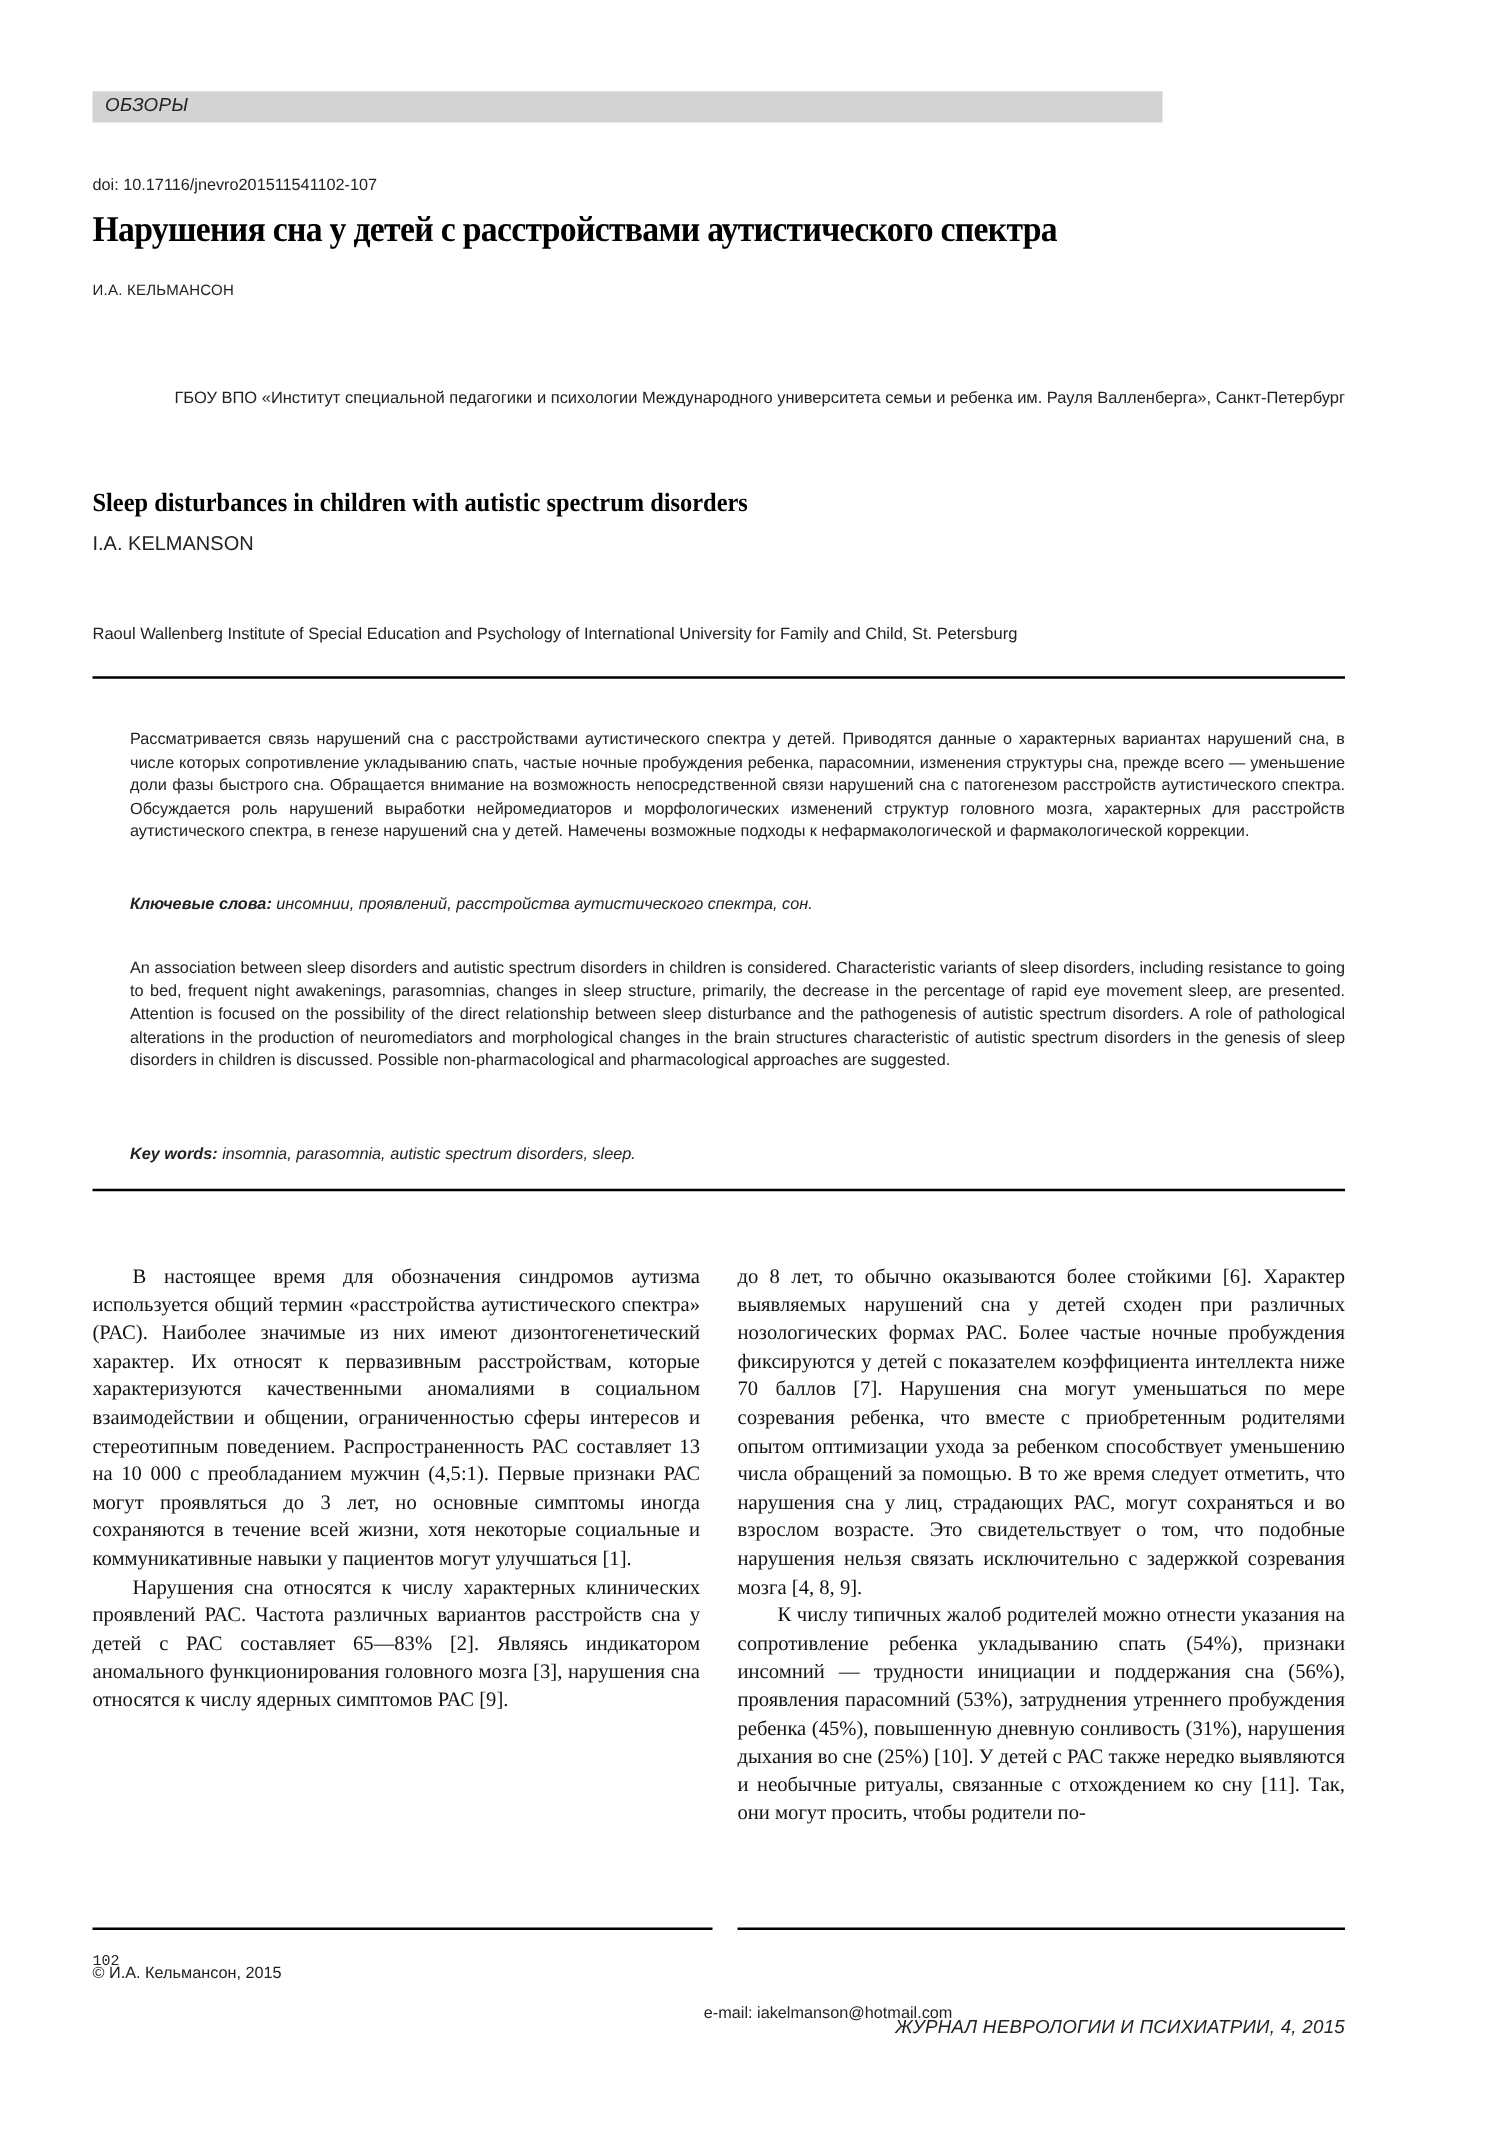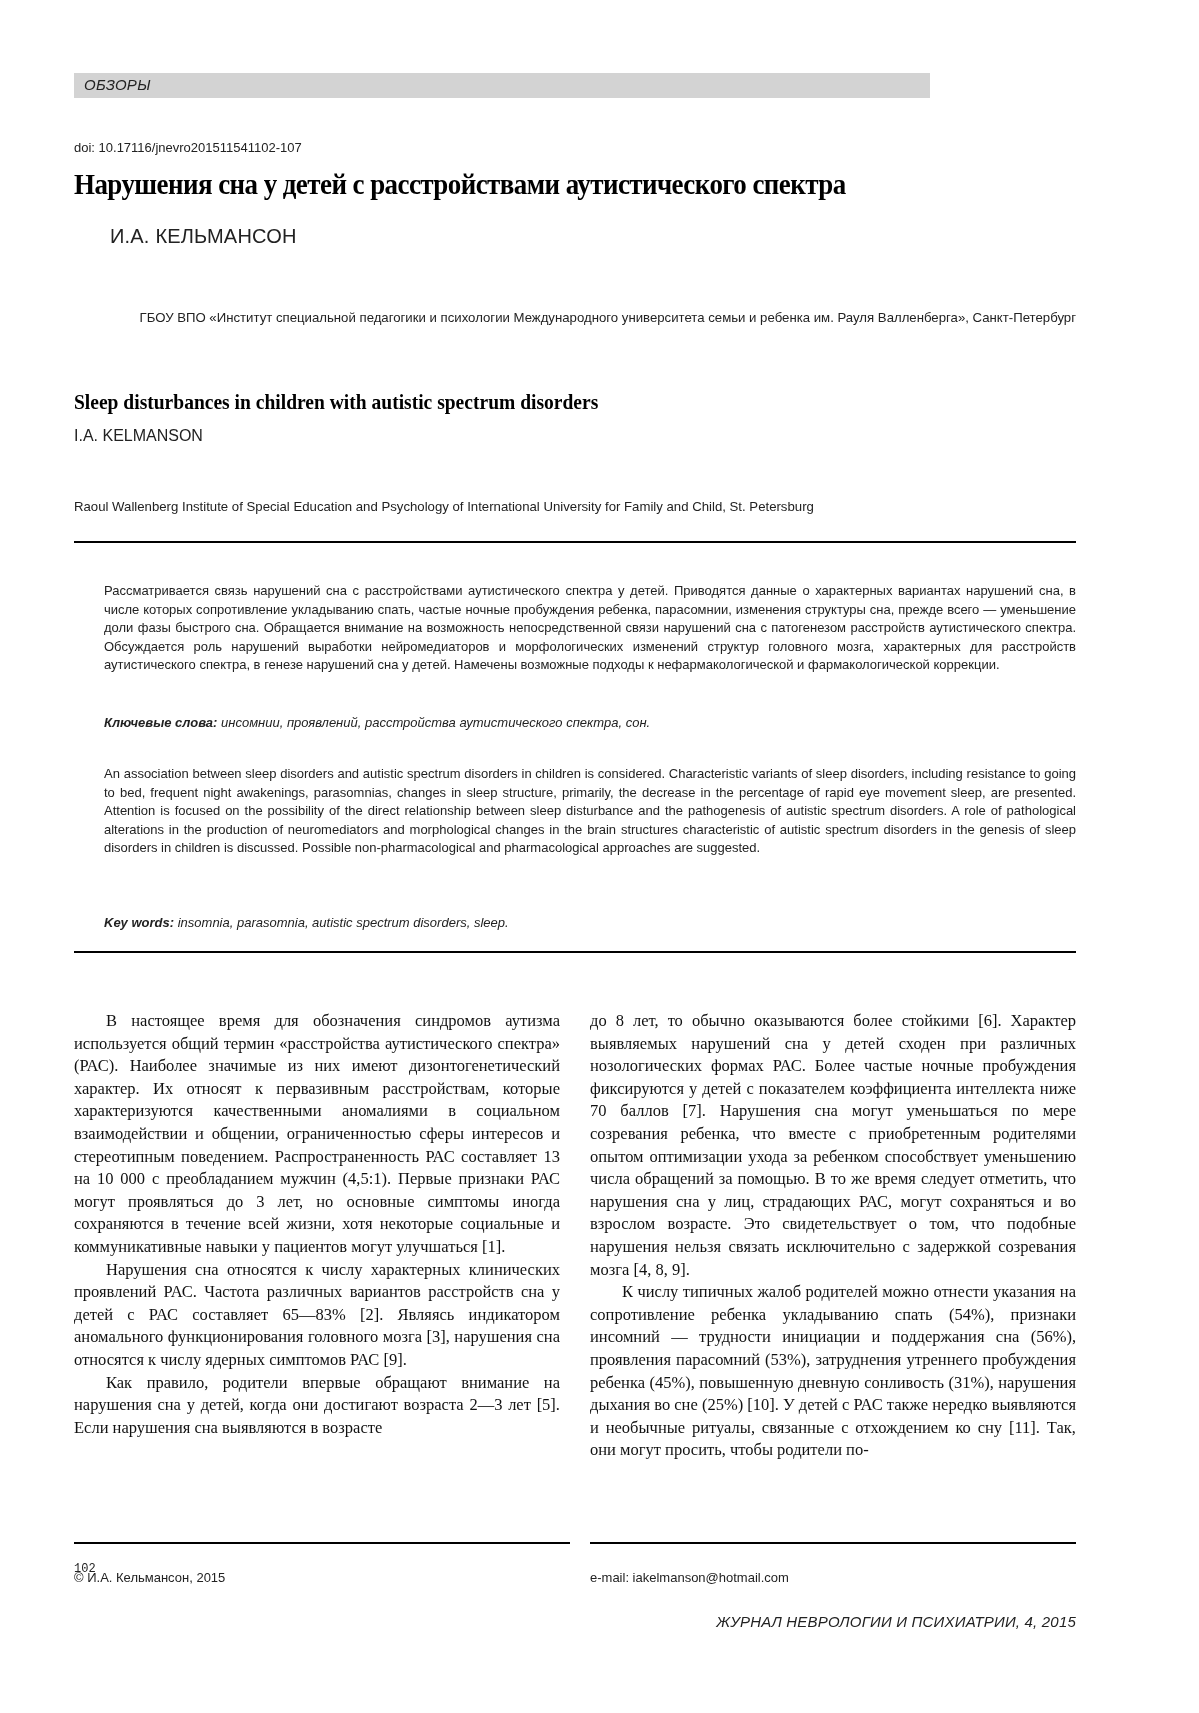--- a/index.html
+++ b/index.html
@@ -21,23 +21,22 @@
     font-family: "Liberation Sans", sans-serif; font-size: 13px; color: #222;
   }
   .title-ru {
     position: absolute; left: 74px; top: 168px;
     font-family: "Liberation Serif", serif; font-weight: bold;
     font-size: 29px; letter-spacing: -0.6px; color: #000;
     transform: scaleX(0.93); transform-origin: left top; white-space: nowrap;
   }
   .author-ru {
     position: absolute; left: 74px; top: 225px;
-    font-family: "Liberation Sans", sans-serif; font-size: 20px; color: #222;
+    font-family: "Liberation Sans", sans-serif; font-size: 12px; color: #222;
     letter-spacing: 0.2px;
-    margin-left: 36px;
   }
   .affil-ru {
     position: absolute; left: 74px; top: 308px; width: 1002px;
     font-family: "Liberation Sans", sans-serif; font-size: 13.2px; line-height: 20px; color: #222; text-align: right;
   }
   .title-en {
     position: absolute; left: 74px; top: 390px;
     font-family: "Liberation Serif", serif; font-weight: bold;
     font-size: 21px; color: #000; transform: scaleX(0.93); transform-origin: left top; white-space: nowrap;
   }
@@ -122,28 +121,27 @@
 <div class="keywords en">
   <b>Key words:</b>
   <span>insomnia, parasomnia, autistic spectrum disorders, sleep.</span>
 </div>
 
 <div class="rule" style="left:74px; top:951px; width:1002px;"></div>
 
 <div class="col left">
   <p>В настоящее время для обозначения синдромов аутизма используется общий термин «расстройства аутистического спектра» (РАС). Наиболее значимые из них имеют дизонтогенетический характер. Их относят к первазивным расстройствам, которые характеризуются качественными аномалиями в социальном взаимодействии и общении, ограниченностью сферы интересов и стереотипным поведением. Распространенность РАС составляет 13 на 10 000 с преобладанием мужчин (4,5:1). Первые признаки РАС могут проявляться до 3 лет, но основные симптомы иногда сохраняются в течение всей жизни, хотя некоторые социальные и коммуникативные навыки у пациентов могут улучшаться [1].</p>
   <p>Нарушения сна относятся к числу характерных клинических проявлений РАС. Частота различных вариантов расстройств сна у детей с РАС составляет 65—83% [2]. Являясь индикатором аномального функционирования головного мозга [3], нарушения сна относятся к числу ядерных симптомов РАС [9].</p>
-  <p>Как правило, родители впервые обращают внимание на нарушения сна у детей, когда они достигают возраста 2—3 лет [5]. Если нарушения сна выявляются в возрасте</p>
 </div>
 
 <div class="col right">
   <p class="cont">до 8 лет, то обычно оказываются более стойкими [6]. Характер выявляемых нарушений сна у детей сходен при различных нозологических формах РАС. Более частые ночные пробуждения фиксируются у детей с показателем коэффициента интеллекта ниже 70 баллов [7]. Нарушения сна могут уменьшаться по мере созревания ребенка, что вместе с приобретенным родителями опытом оптимизации ухода за ребенком способствует уменьшению числа обращений за помощью. В то же время следует отметить, что нарушения сна у лиц, страдающих РАС, могут сохраняться и во взрослом возрасте. Это свидетельствует о том, что подобные нарушения нельзя связать исключительно с задержкой созревания мозга [4, 8, 9].</p>
   <p>К числу типичных жалоб родителей можно отнести указания на сопротивление ребенка укладыванию спать (54%), признаки инсомний — трудности инициации и поддержания сна (56%), проявления парасомний (53%), затруднения утреннего пробуждения ребенка (45%), повышенную дневную сонливость (31%), нарушения дыхания во сне (25%) [10]. У детей с РАС также нередко выявляются и необычные ритуалы, связанные с отхождением ко сну [11]. Так, они могут просить, чтобы родители по-</p>
 </div>
 
 <div class="rule" style="left:74px; top:1542px; width:496px;"></div>
 <div class="rule" style="left:590px; top:1542px; width:486px;"></div>
 
 <div class="footnote" style="left:74px;">© И.А. Кельмансон, 2015</div>
-<div class="footnote" style="left:590px;">e-mail: iakelmanson@hotmail.com</div>
+<div class="footnote" style="left:563px;margin-top:32px;">e-mail: iakelmanson@hotmail.com</div>
 
 <div class="page-num">102</div>
 <div class="journal">ЖУРНАЛ НЕВРОЛОГИИ И ПСИХИАТРИИ, 4, 2015</div>
 
 </body></html>

